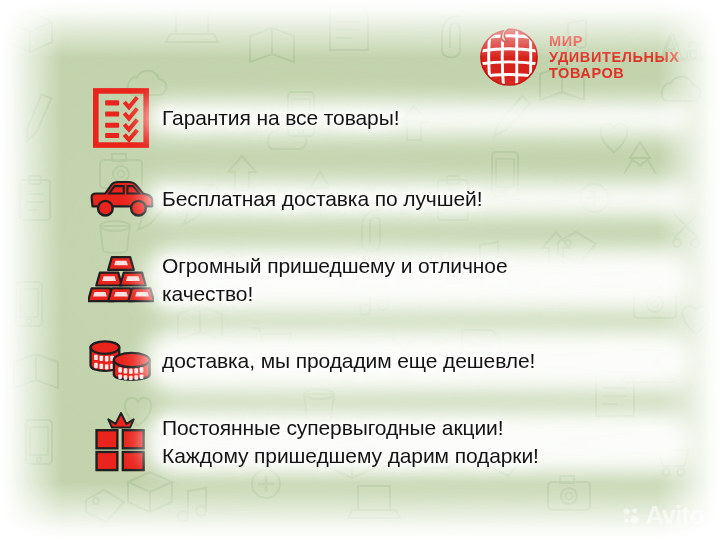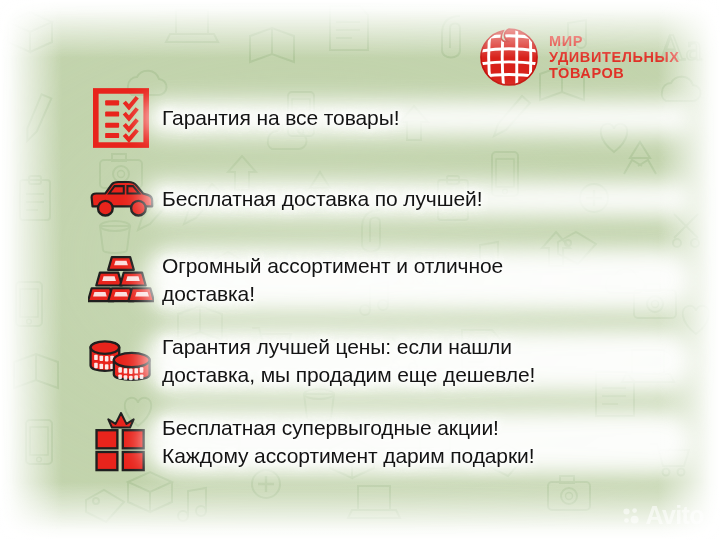--- a/index.html
+++ b/index.html
@@ -407,22 +407,22 @@
             <path d="M43 24 H55 L56.5 29 H41.5 Z"></path>
             <path d="M7 41 H19 L20.5 46 H5.5 Z"></path>
             <path d="M30 41 H42 L43.5 46 H28.5 Z"></path>
             <path d="M53 41 H65 L66.5 46 H51.5 Z"></path>
           </g>
         </svg>
       </div>
       <div class="benefit-text-wrap">
         <div class="glow h2"></div>
         <div class="benefit-text">
-          <div>Огромный ассортимент и отличное</div>
-          <div>доставка!</div>
+          <div>Огромный пришедшему и отличное</div>
+          <div>качество!</div>
         </div>
       </div>
     </div>
 
     <div class="benefit">
       <div class="benefit-icon">
         <svg viewBox="0 0 76 58" width="68" height="52" aria-hidden="true">
 
           <path d="M4 14 C4 6 36 6 36 14 L36 34 C36 42 4 42 4 34 Z" fill="#e8241c" stroke="#1f1f1f" stroke-width="2.6" stroke-linejoin="round"></path>
           <ellipse cx="20" cy="14" rx="16" ry="7" fill="#e8241c" stroke="#1f1f1f" stroke-width="2.6"></ellipse>
@@ -449,21 +449,20 @@
             <rect x="41" y="45" width="4" height="5" rx="1"></rect>
             <rect x="47" y="45.5" width="4" height="5" rx="1"></rect>
             <rect x="53" y="45" width="4" height="5" rx="1"></rect>
             <rect x="59" y="44" width="4" height="5" rx="1"></rect>
           </g>
         </svg>
       </div>
       <div class="benefit-text-wrap">
         <div class="glow h2"></div>
         <div class="benefit-text">
-          <div>Гарантия лучшей цены: если нашли</div>
           <div>доставка, мы продадим еще дешевле!</div>
         </div>
       </div>
     </div>
 
     <div class="benefit">
       <div class="benefit-icon">
         <svg viewBox="0 0 64 68" width="58" height="62" aria-hidden="true">
 
           <path d="M32 2 L26 14 L18 9 L22 18 L32 18 L42 18 L46 9 L38 14 Z" fill="#e8241c" stroke="#1f1f1f" stroke-width="2.2" stroke-linejoin="round"></path>
@@ -472,22 +471,22 @@
             <rect x="5" y="21" width="23" height="20"></rect>
             <rect x="34" y="21" width="23" height="20"></rect>
             <rect x="5" y="45" width="23" height="20"></rect>
             <rect x="34" y="45" width="23" height="20"></rect>
           </g>
         </svg>
       </div>
       <div class="benefit-text-wrap">
         <div class="glow h2"></div>
         <div class="benefit-text">
-          <div>Бесплатная супервыгодные акции!</div>
-          <div>Каждому ассортимент дарим подарки!</div>
+          <div>Постоянные супервыгодные акции!</div>
+          <div>Каждому пришедшему дарим подарки!</div>
         </div>
       </div>
     </div>
 
   </div>
 
   <div id="avito">
     <svg id="avito-dots" viewBox="0 0 20 20" aria-hidden="true">
       <circle cx="5" cy="5" r="3.4" fill="#ffffff"></circle>
       <circle cx="14" cy="4" r="2.6" fill="#ffffff"></circle>

